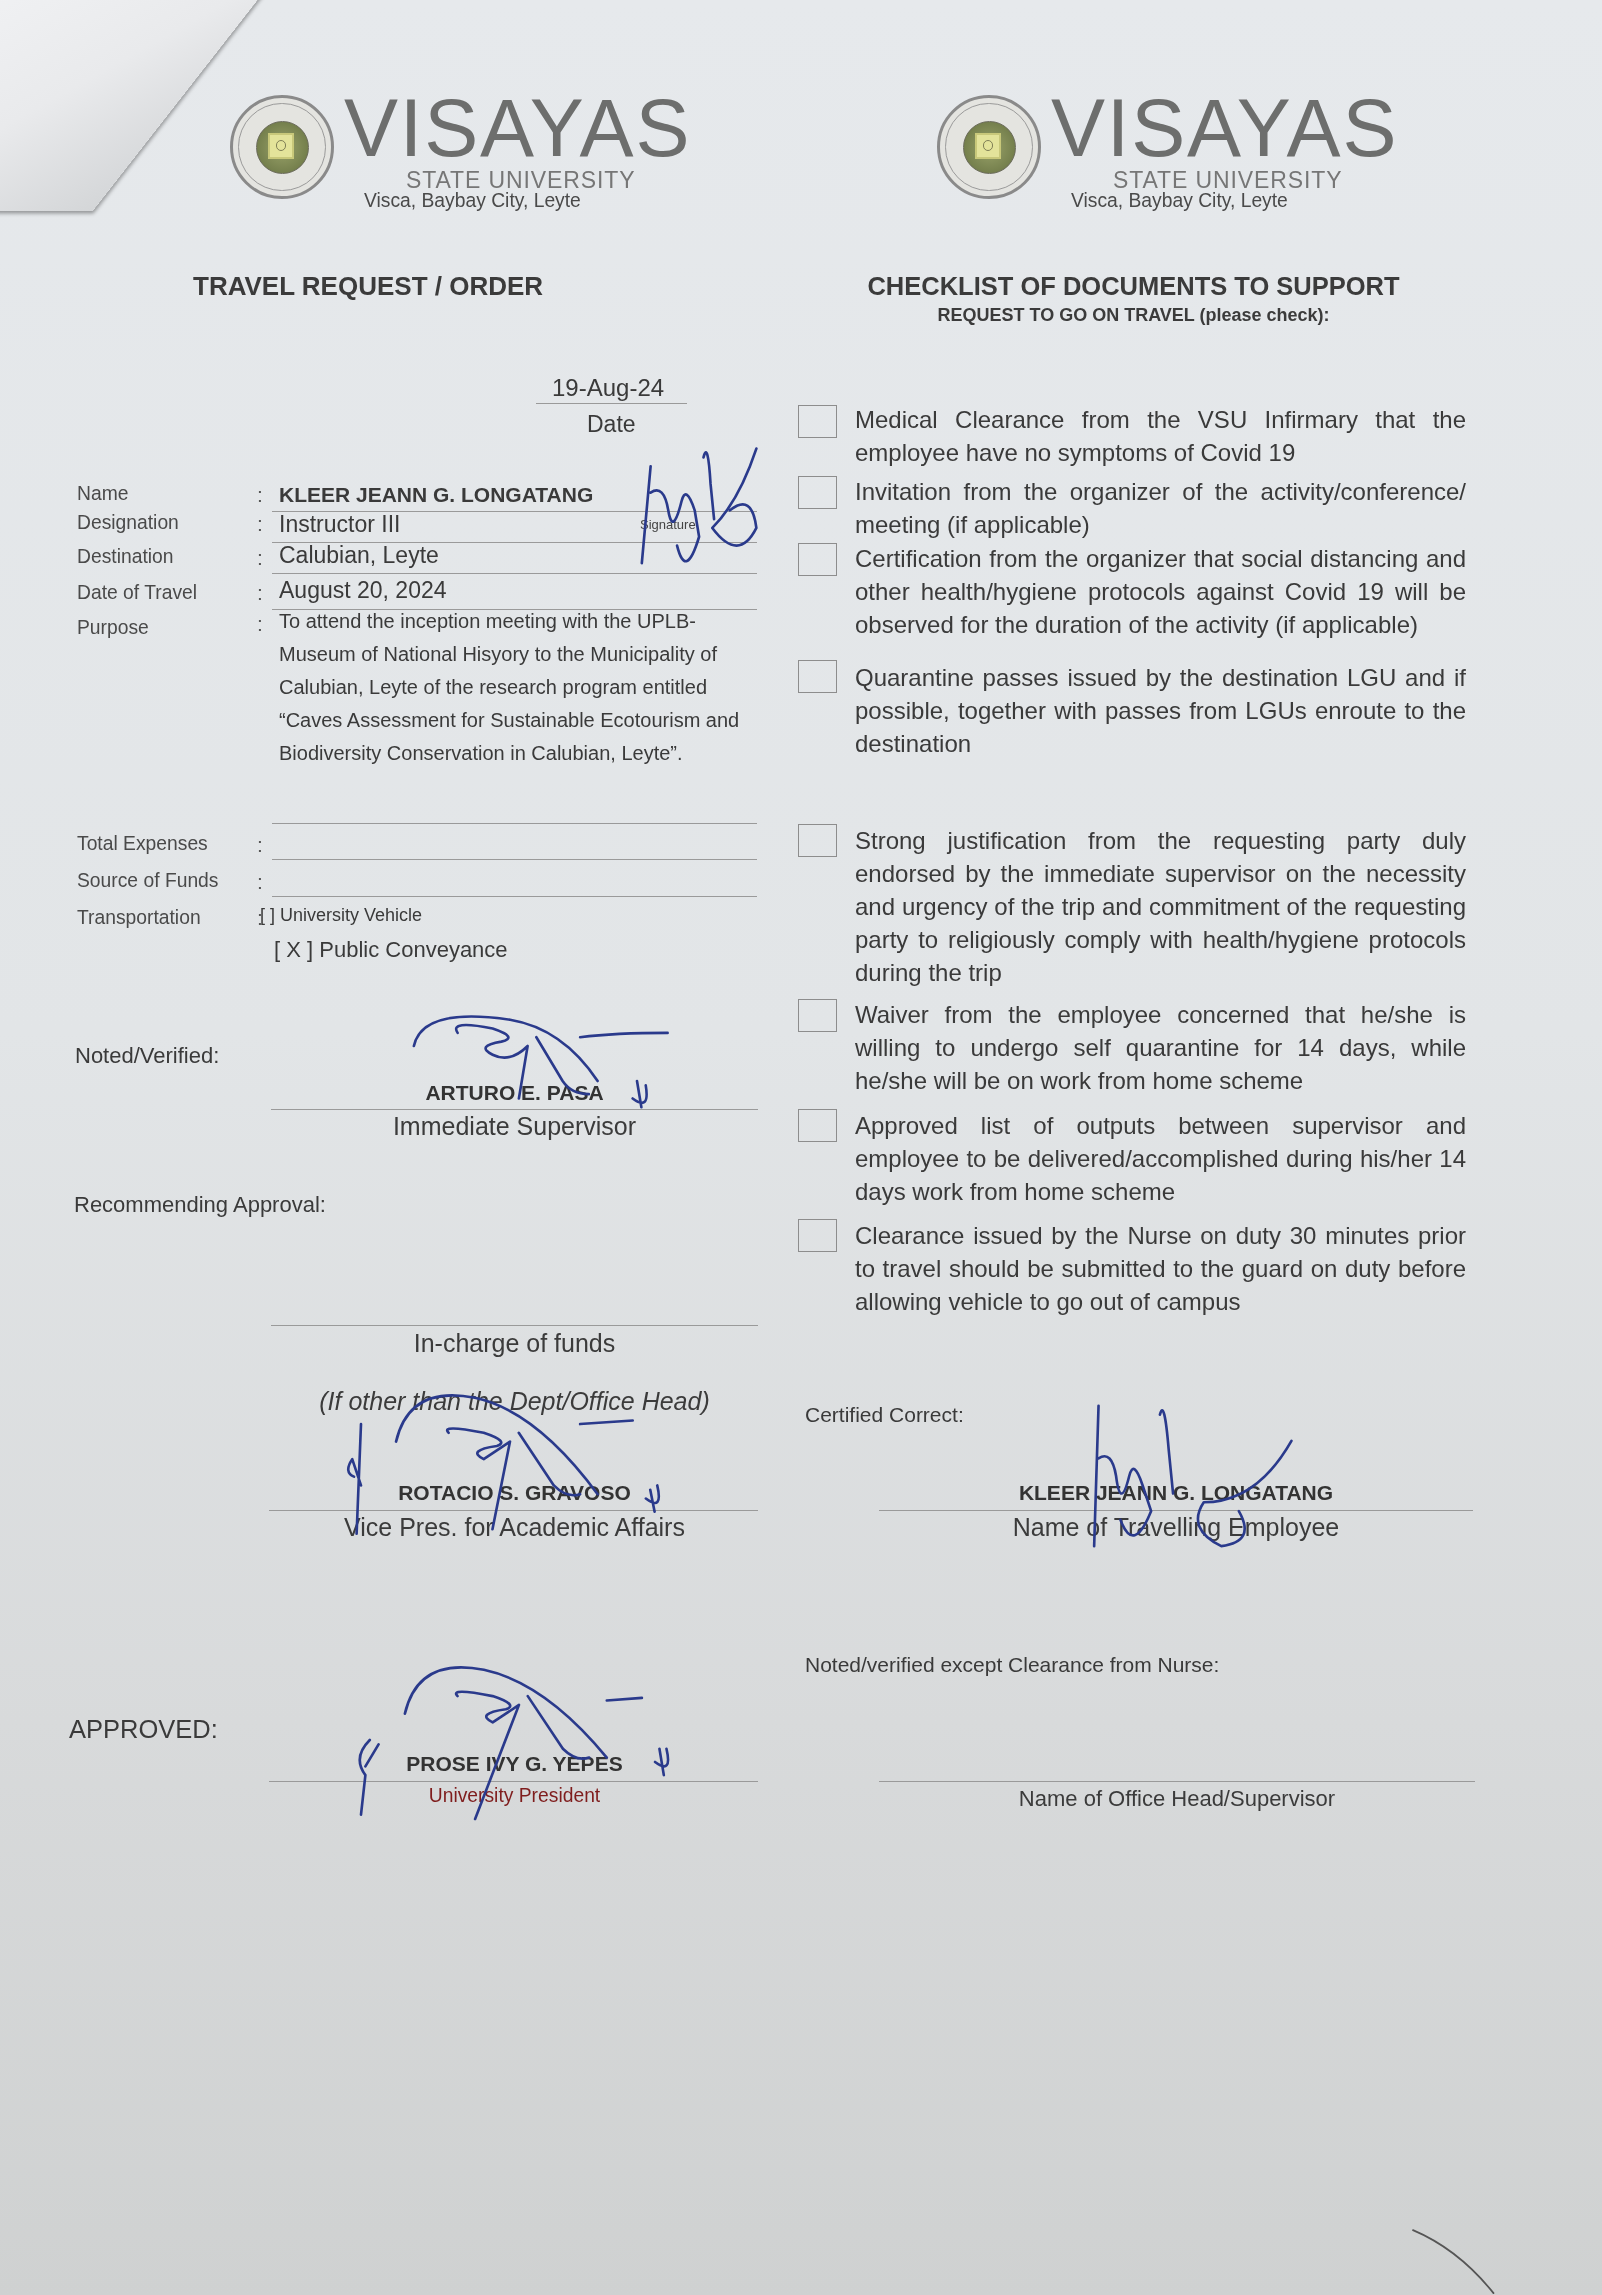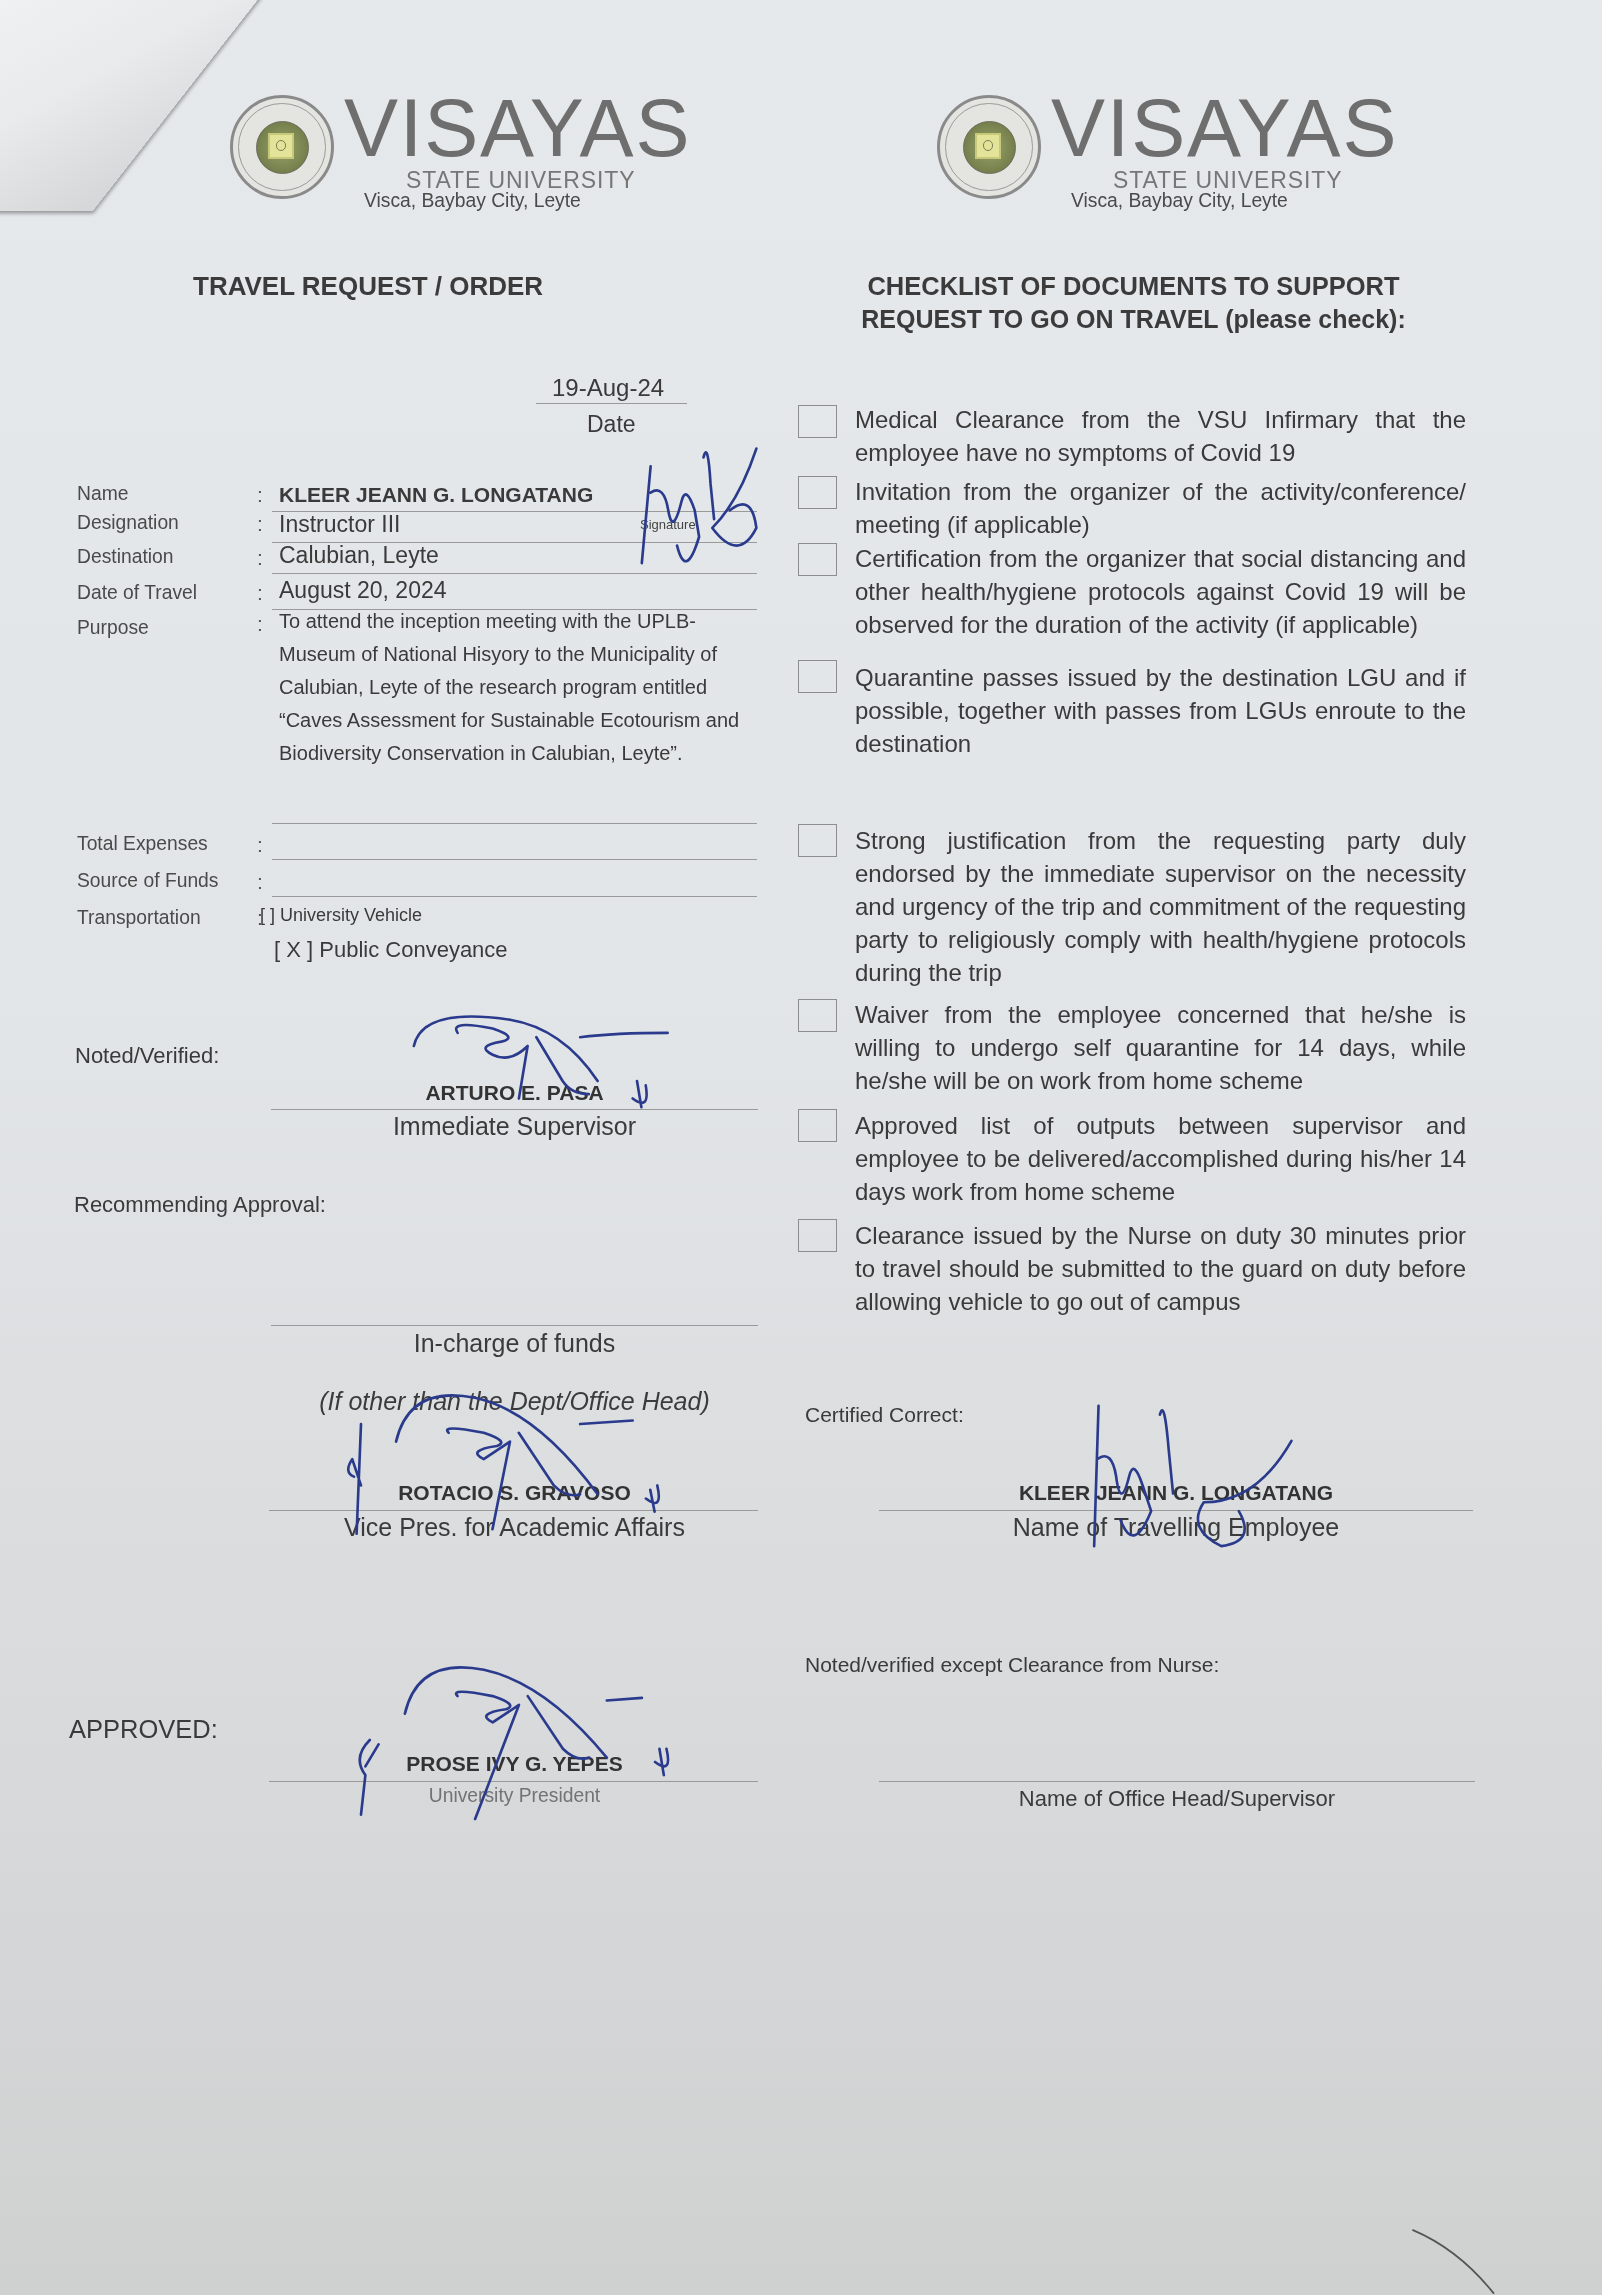--- a/index.html
+++ b/index.html
@@ -159,24 +159,24 @@
 <div class="abs sigrole center" style="left:272px; top:1329px; width:485px;">In-charge of  funds</div>
 <div class="abs sigrole center" style="left:272px; top:1358px; width:485px; font-style:italic;margin-top:29px;">(If other than the Dept/Office Head)</div>
 
 <div class="abs signame center" style="left:272px; top:1481px; width:485px;">ROTACIO S. GRAVOSO</div>
 <div class="hr" style="left:269px; top:1510px; width:489px;"></div>
 <div class="abs sigrole center" style="left:272px; top:1513px; width:485px;">Vice Pres. for Academic Affairs</div>
 
 <div class="abs" style="left:69px; top:1715px; font-size:25.5px; color:#3a3a3a;">APPROVED:</div>
 <div class="abs signame center" style="left:272px; top:1752px; width:485px;">PROSE IVY G. YEPES</div>
 <div class="hr" style="left:269px; top:1781px; width:489px;"></div>
-<div class="abs center" style="left:272px; top:1785px; width:485px; font-size:19.3px; color:#737373;">University President</div>
+<div class="abs center" style="left:272px; top:1785px; width:485px; font-size:19.3px; color:#7f1d1d;">University President</div>
 
 <div class="abs title center" style="left:826px; top:272px; width:615px; font-size:25.5px;">CHECKLIST OF DOCUMENTS TO SUPPORT</div>
-<div class="abs title center" style="left:826px; top:305px; width:615px; font-size:25px;">REQUEST TO GO ON TRAVEL (please check):</div>
+<div class="abs title center" style="left:826px; top:305px; width:615px; font-size:18px;">REQUEST TO GO ON TRAVEL (please check):</div>
 
 <div>
   <div>
     <div class="chk-box" style="left:798px; top:405px;"></div>
     <div class="chk-text" style="left:855px; top:403px; height:67px;">Medical Clearance from the VSU Infirmary that the employee have no symptoms of Covid 19</div>
   </div>
   <div>
     <div class="chk-box" style="left:798px; top:476px;"></div>
     <div class="chk-text" style="left:855px; top:475px; height:67px;">Invitation from the organizer of the activity/conference/ meeting (if applicable)</div>
   </div>

